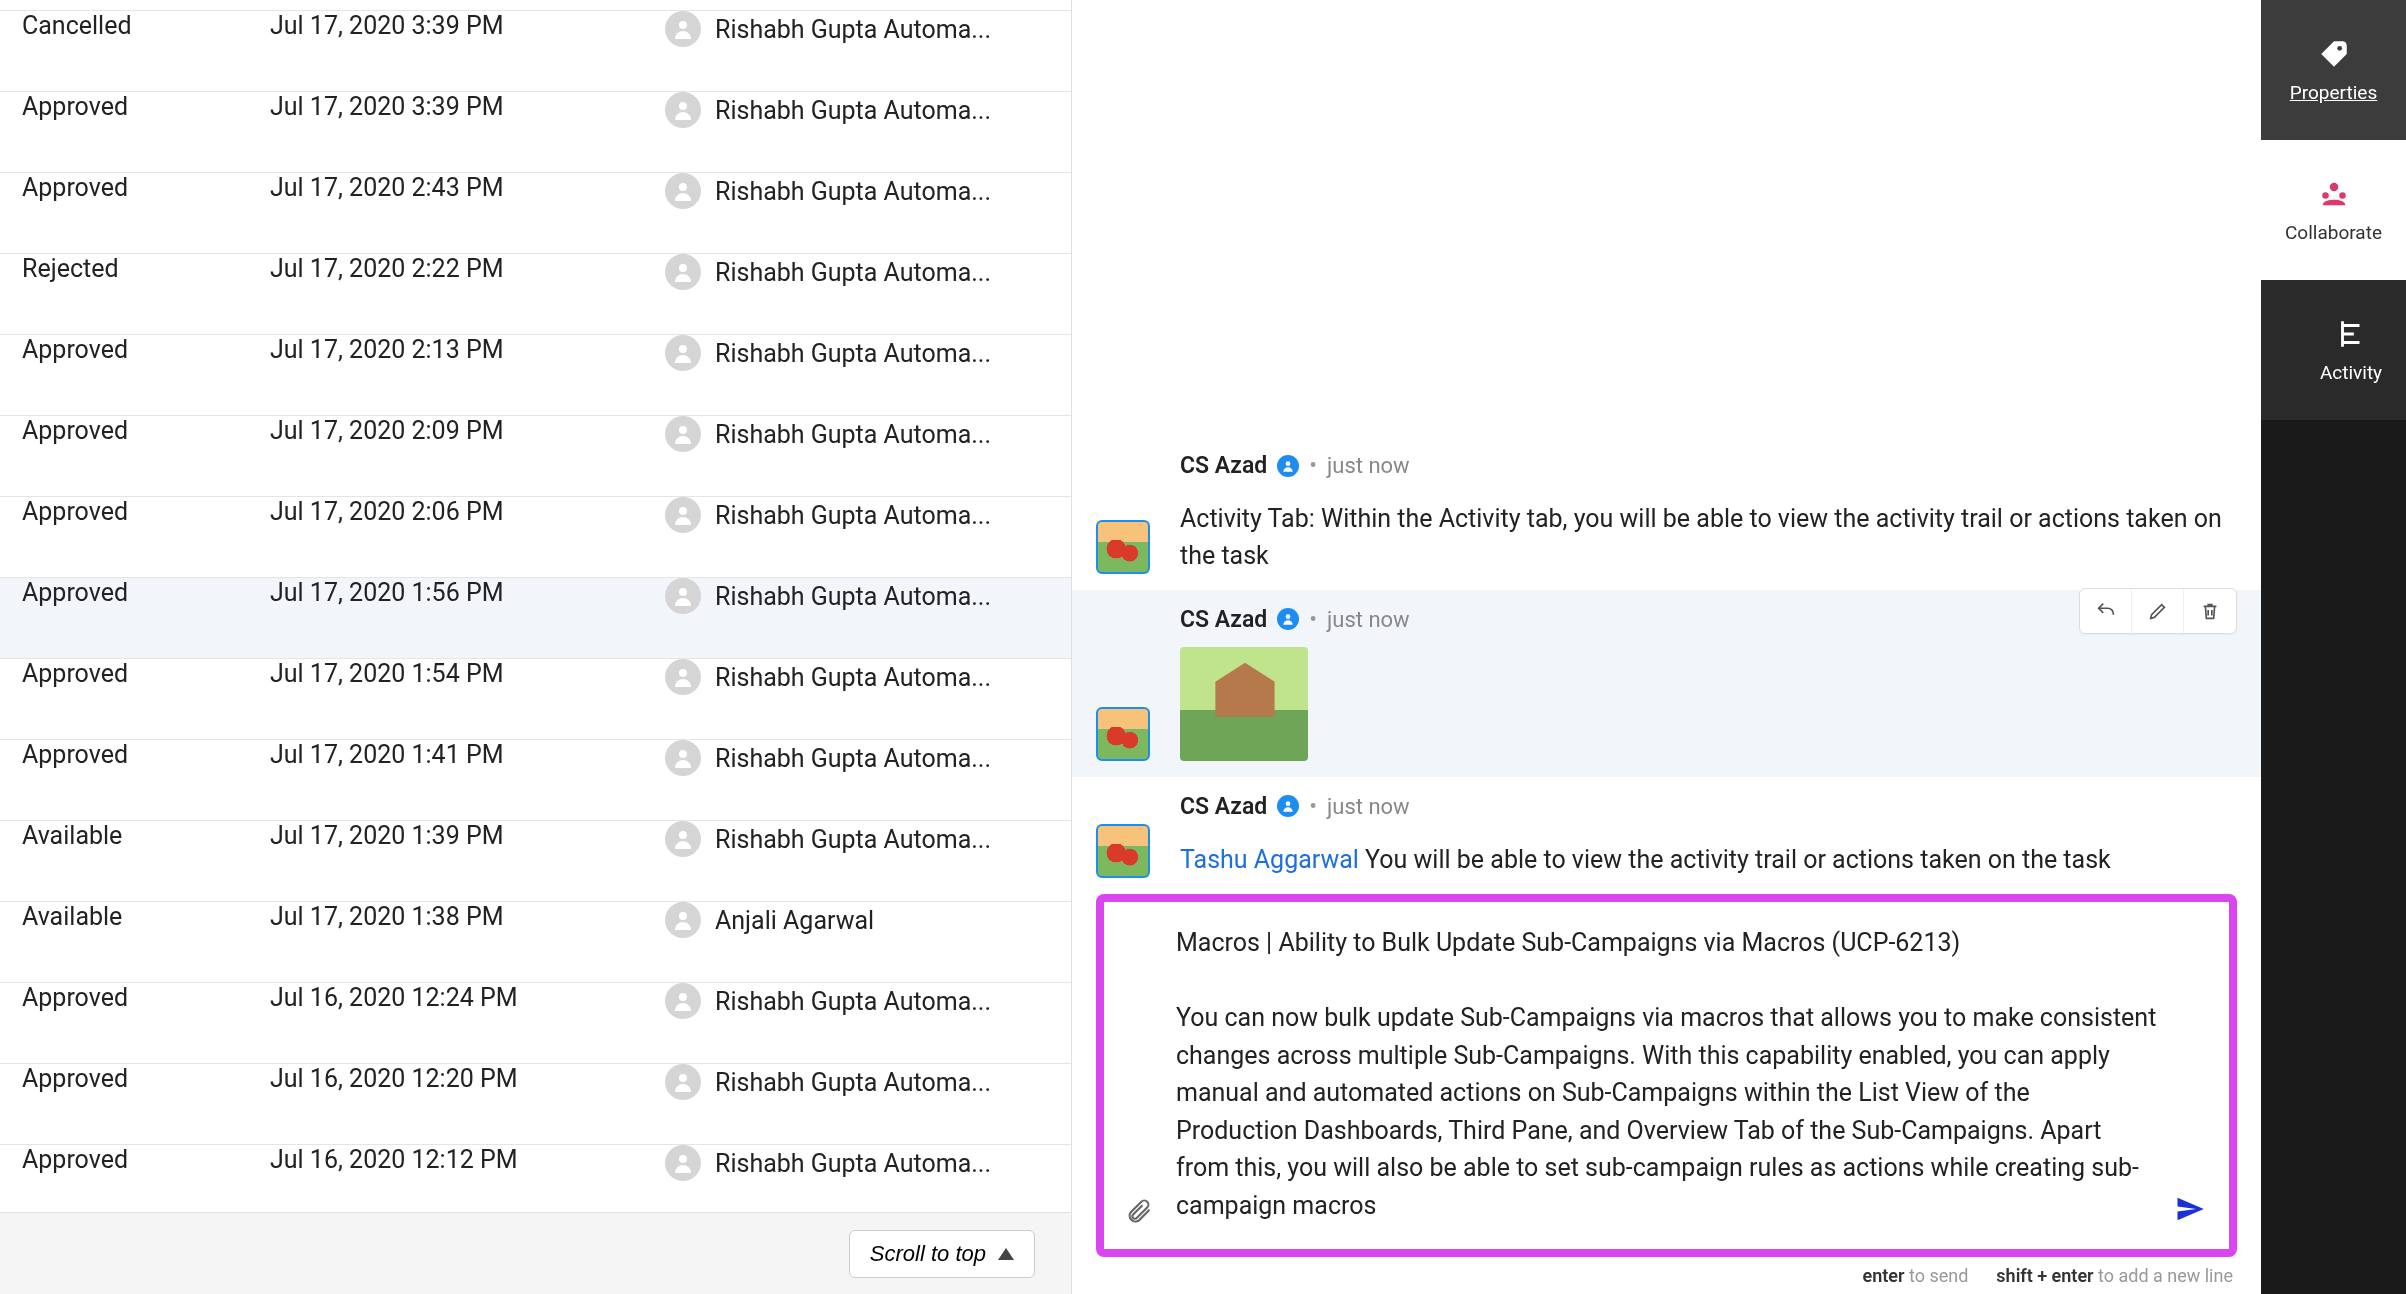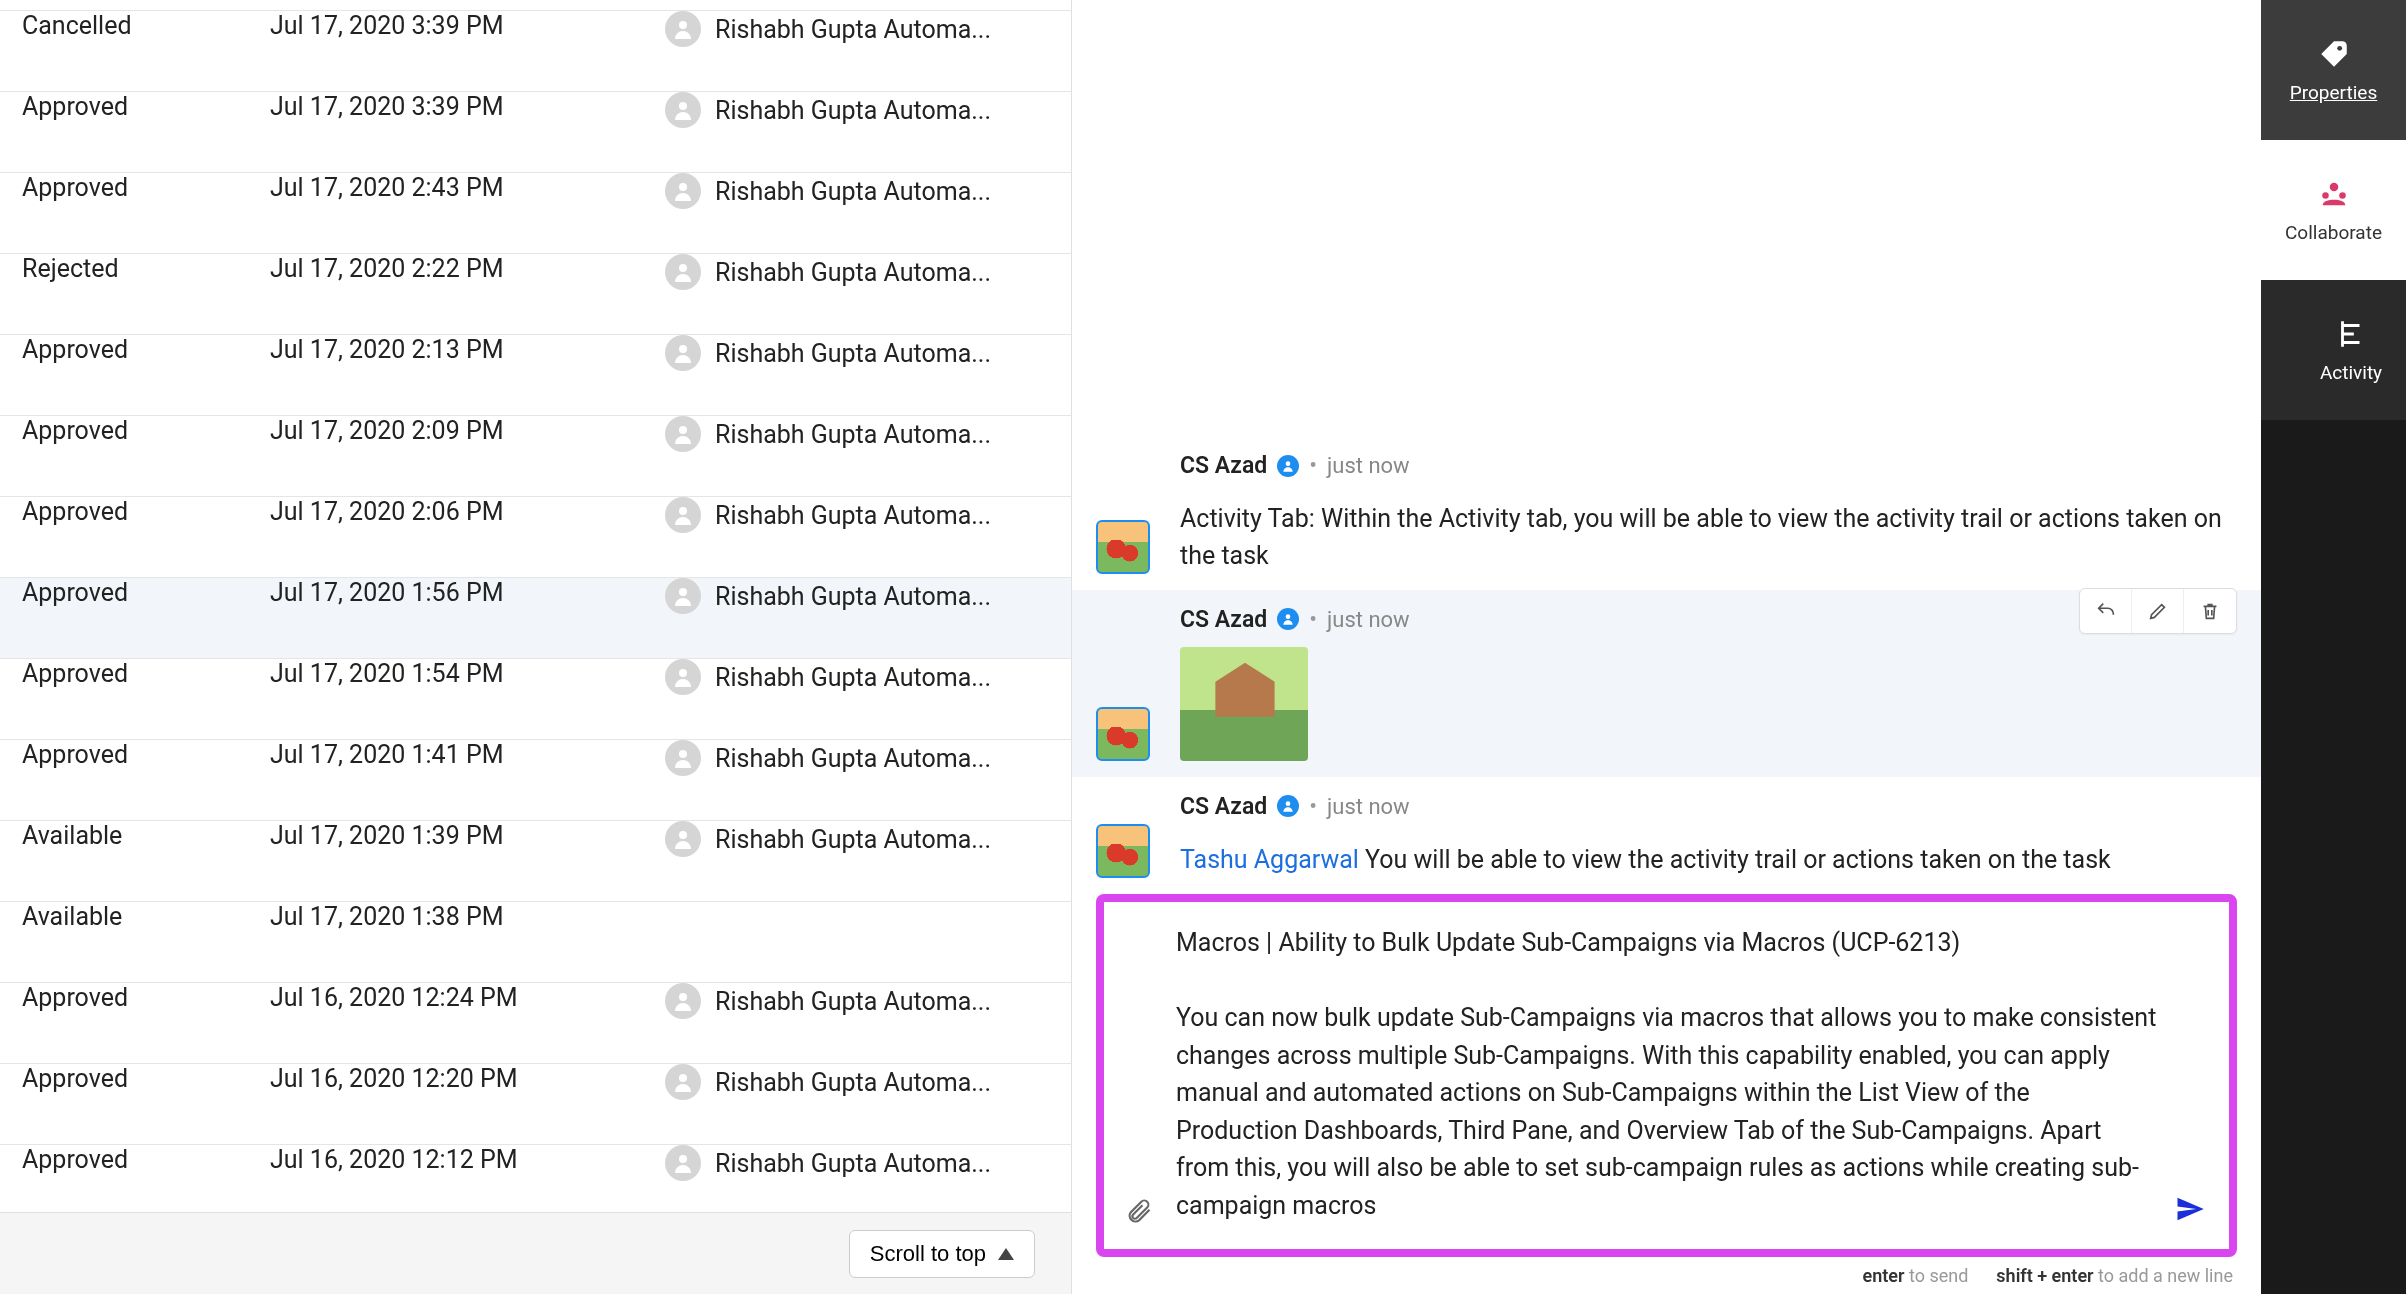--- a/index.html
+++ b/index.html
@@ -12,21 +12,21 @@
 .table-row { display: flex; border-bottom: 1px solid #e5e5e5; align-items: flex-start; height: 81px; }
 .table-row.selected { background: #f2f5fa; }
 .col-status { width: 270px; padding-left: 22px; font-size: 25px; }
 .col-date { width: 395px; font-size: 25px; }
 .col-user { flex: 1; display: flex; align-items: center; gap: 14px; padding-right: 18px; }
 .user-avatar { width: 36px; height: 36px; border-radius: 50%; background: #d5d5d5; display: flex; align-items: center; justify-content: center; flex-shrink: 0; }
 .user-avatar svg { width: 24px; height: 24px; fill: #fff; }
 .user-name { font-size: 25px; white-space: nowrap; overflow: hidden; text-overflow: ellipsis; }
 
 .scroll-footer { position: absolute; left: 0; right: 0; bottom: 0; height: 82px; background: #f5f5f5; border-top: 1px solid #e0e0e0; display: flex; justify-content: flex-end; align-items: center; padding-right: 36px; }
-.scroll-btn { background: #fff; border: 1px solid #ccc; border-radius: 6px; padding: 10px 20px; font-size: 22px; display: flex; align-items: center; gap: 12px; cursor: pointer; }
+.scroll-btn { background: #fff; border: 1px solid #ccc; border-radius: 6px; padding: 10px 20px; font-size: 22px; display: flex; align-items: center; gap: 12px; cursor: pointer; font-style: italic; }
 .scroll-btn .triangle { width: 0; height: 0; border-left: 8px solid transparent; border-right: 8px solid transparent; border-bottom: 12px solid #444; }
 
 .mid-panel { flex: 1; display: flex; flex-direction: column; background: #fff; position: relative; }
 .activity-feed { flex: 1; display: flex; flex-direction: column; justify-content: flex-end; overflow: hidden; }
 .feed-item { padding: 16px 24px 16px 24px; position: relative; }
 .feed-item.alt { background: #f2f5fa; }
 .feed-head { display: flex; align-items: flex-end; gap: 30px; }
 .feed-avatar { width: 54px; height: 54px; border-radius: 6px; border: 2px solid #1d8ef0; background: linear-gradient(180deg,#f7c37a 40%,#7bb85e 40%); flex-shrink: 0; position: relative; }
 .feed-avatar::after { content:""; position:absolute; left:8px; right:8px; top:18px; bottom:10px; background: radial-gradient(circle at 30% 40%, #d93a2a 35%, transparent 36%), radial-gradient(circle at 70% 60%, #d93a2a 30%, transparent 31%); }
 .feed-body { flex: 1; }
@@ -218,20 +218,29 @@
                 <circle cx="12" cy="8" r="4"></circle>
                 <path d="M4 22c0-5 4-8 8-8s8 3 8 8z"></path>
               </svg>
             </div>
       <div class="user-name">Rishabh Gupta Automa...</div>
     </div>
   </div>
         <div class="table-row">
     <div class="col-status">Available</div>
     <div class="col-date">Jul 17, 2020 1:38 PM</div>
+    <div class="col-user">
+      <div class="user-avatar">
+              <svg viewBox="0 0 24 24">
+                <circle cx="12" cy="8" r="4"></circle>
+                <path d="M4 22c0-5 4-8 8-8s8 3 8 8z"></path>
+              </svg>
+            </div>
+      <div class="user-name">Anjali Agarwal</div>
+    </div>
   </div>
         <div class="table-row">
     <div class="col-status">Approved</div>
     <div class="col-date">Jul 16, 2020 12:24 PM</div>
     <div class="col-user">
       <div class="user-avatar">
               <svg viewBox="0 0 24 24">
                 <circle cx="12" cy="8" r="4"></circle>
                 <path d="M4 22c0-5 4-8 8-8s8 3 8 8z"></path>
               </svg>

